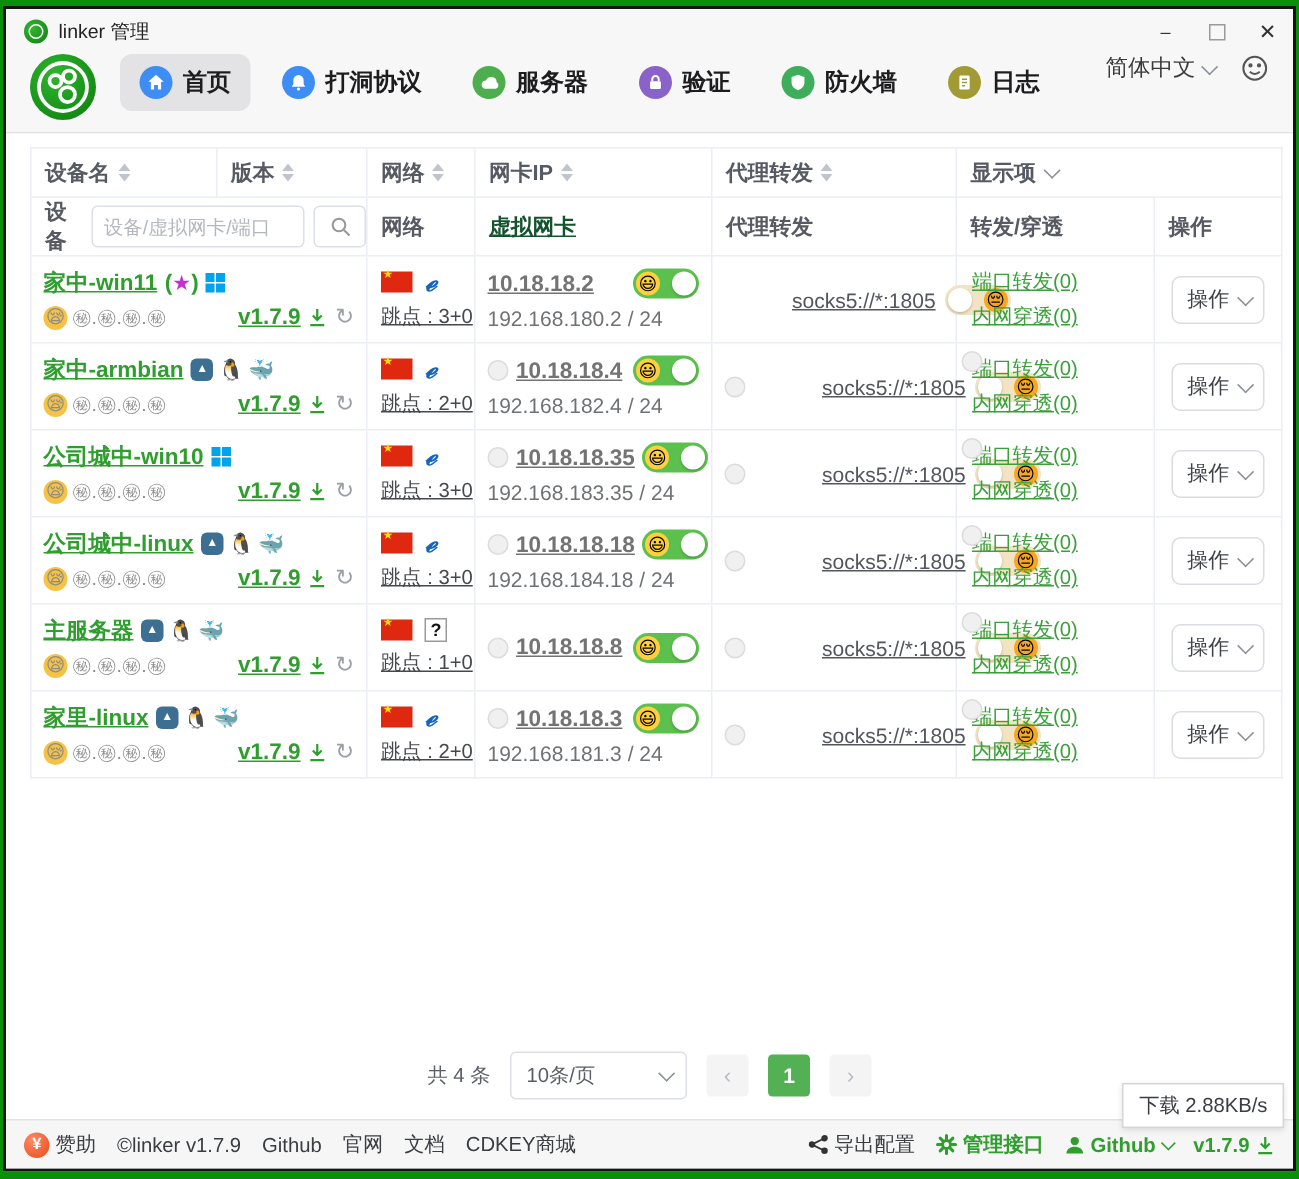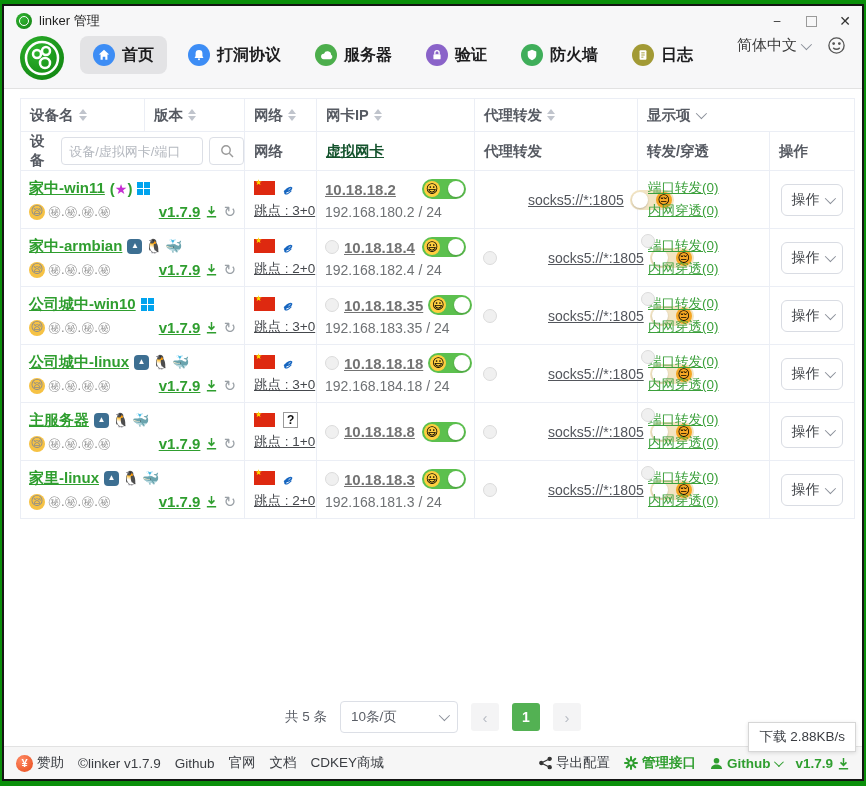--- a/index.html
+++ b/index.html
@@ -749,21 +749,21 @@
       <button class="act-btn">
         <span>操作</span>
                 <span class="chev dark" style="border-color:#8a8f99"></span>
       </button>
     </td>
   </tr>
 </tbody>
     </table>
 
     <div class="pager">
-      <span class="pager-total">共 5 条</span>
+      <span class="pager-total">共 4 条</span>
       <span class="page-size">
         <span>10条/页</span>
           <span class="chev"></span>
       </span>
       <span class="pg-btn">‹</span>
       <span class="pg-cur">1</span>
       <span class="pg-btn">›</span>
     </div>
   </div>
 

